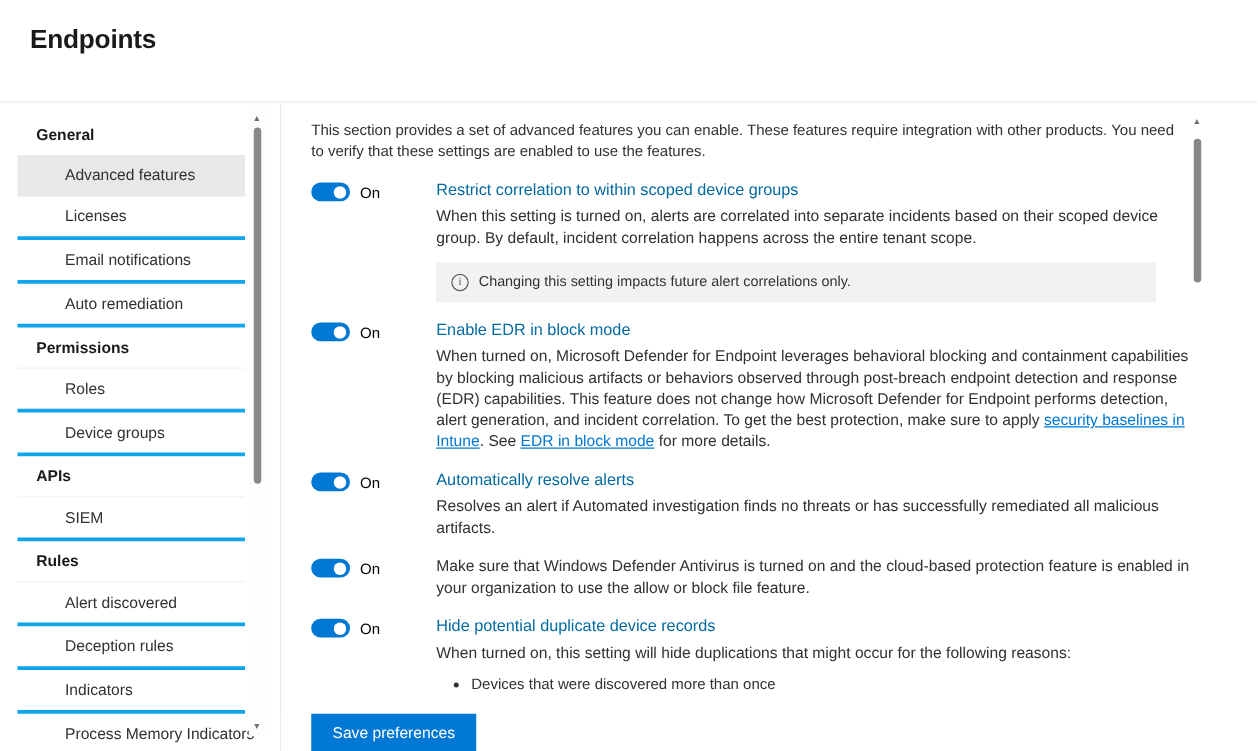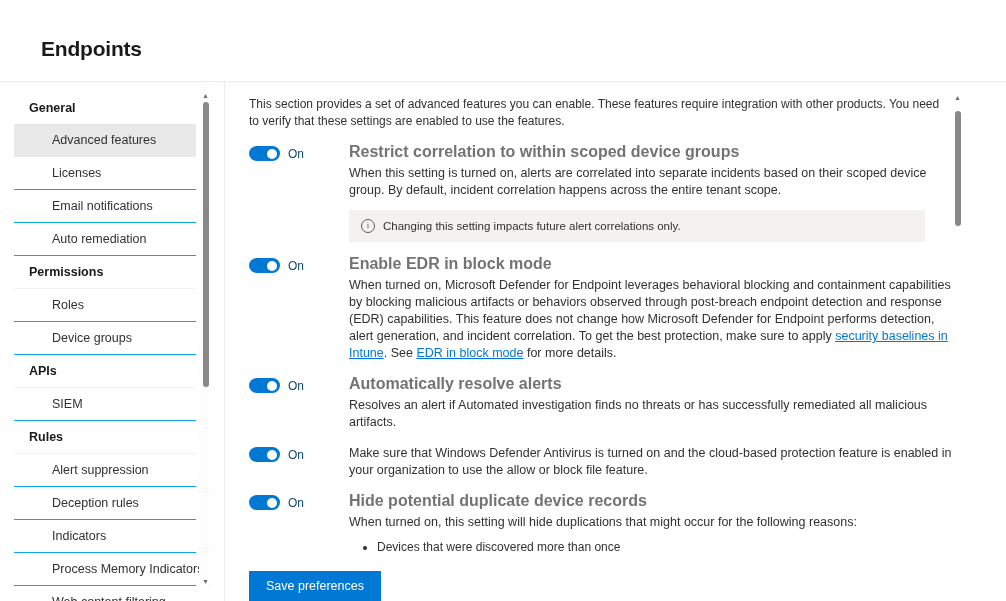--- a/index.html
+++ b/index.html
@@ -18,21 +18,21 @@
     height: 82px;
     box-sizing: border-box;
     padding: 20px 0 0 24px;
     border-bottom: 1px solid #edebe9;
   }
   #page-title {
     font-size: 21px;
     font-weight: bold;
     letter-spacing: -0.2px;
     color: #1b1a19;
-    margin: 17px;
+    margin: 0;
   }
   
   #content-area {
     display: flex;
     height: 519px;
   }
   
   #sidebar {
     width: 225px;
     box-sizing: border-box;
@@ -51,21 +51,21 @@
     font-weight: bold;
     color: #1b1a19;
     padding: 9px 0 9px 15px;
     line-height: 14px;
   }
   .nav-item {
     font-size: 12.5px;
     color: #323130;
     padding: 9px 0 9px 38px;
     line-height: 14px;
-    border-bottom: 1px solid #0ea5e9;
+    border-bottom: 3px solid #0ea5e9;
     cursor: pointer;
     white-space: nowrap;
   }
   .nav-item.selected {
     background: #e8e8e8;
     border-bottom: 1px solid #e8e8e8;
   }
   .nav-group-title.bordered { border-bottom: 1px solid #f3f2f1; }
 
   
@@ -128,28 +128,28 @@
   }
   .toggle .knob {
     position: absolute;
     top: 2.5px; right: 3px;
     width: 10px; height: 10px;
     border-radius: 50%;
     background: #ffffff;
   }
   .toggle-label {
     font-size: 12px;
-    color: #0c4a6e;
+    color: #000000;
     margin-left: 8px;
   }
   .feature-body { flex: 1; padding-right: 14px; }
   .feature-title {
-    font-size: 16px;
-    font-weight: bold;
-    color: #737373;
+    font-size: 13px;
+    font-weight: normal;
+    color: #0369a1;
     margin: 0 0 6px 0;
     line-height: 15px;
   }
   .feature-desc {
     font-size: 12.5px;
     line-height: 17px;
     color: #323130;
     margin: 0;
     max-width: 604px;
   }
@@ -228,21 +228,21 @@
         <div class="nav-item selected">Advanced features</div>
         <div class="nav-item">Licenses</div>
         <div class="nav-item">Email notifications</div>
         <div class="nav-item">Auto remediation</div>
         <div class="nav-group-title bordered">Permissions</div>
         <div class="nav-item">Roles</div>
         <div class="nav-item">Device groups</div>
         <div class="nav-group-title bordered">APIs</div>
         <div class="nav-item">SIEM</div>
         <div class="nav-group-title bordered">Rules</div>
-        <div class="nav-item">Alert suppression</div>
+        <div class="nav-item">Alert discovered</div>
         <div class="nav-item">Deception rules</div>
         <div class="nav-item">Indicators</div>
         <div class="nav-item">Process Memory Indicators</div>
         <div class="nav-item">Web content filtering</div>
       </div>
 
     <div id="sidebar-scrollbar">
       <div class="sb-arrow up">▲</div>
       <div class="sb-track">
         <div class="sb-thumb" id="sidebar-thumb"></div>

